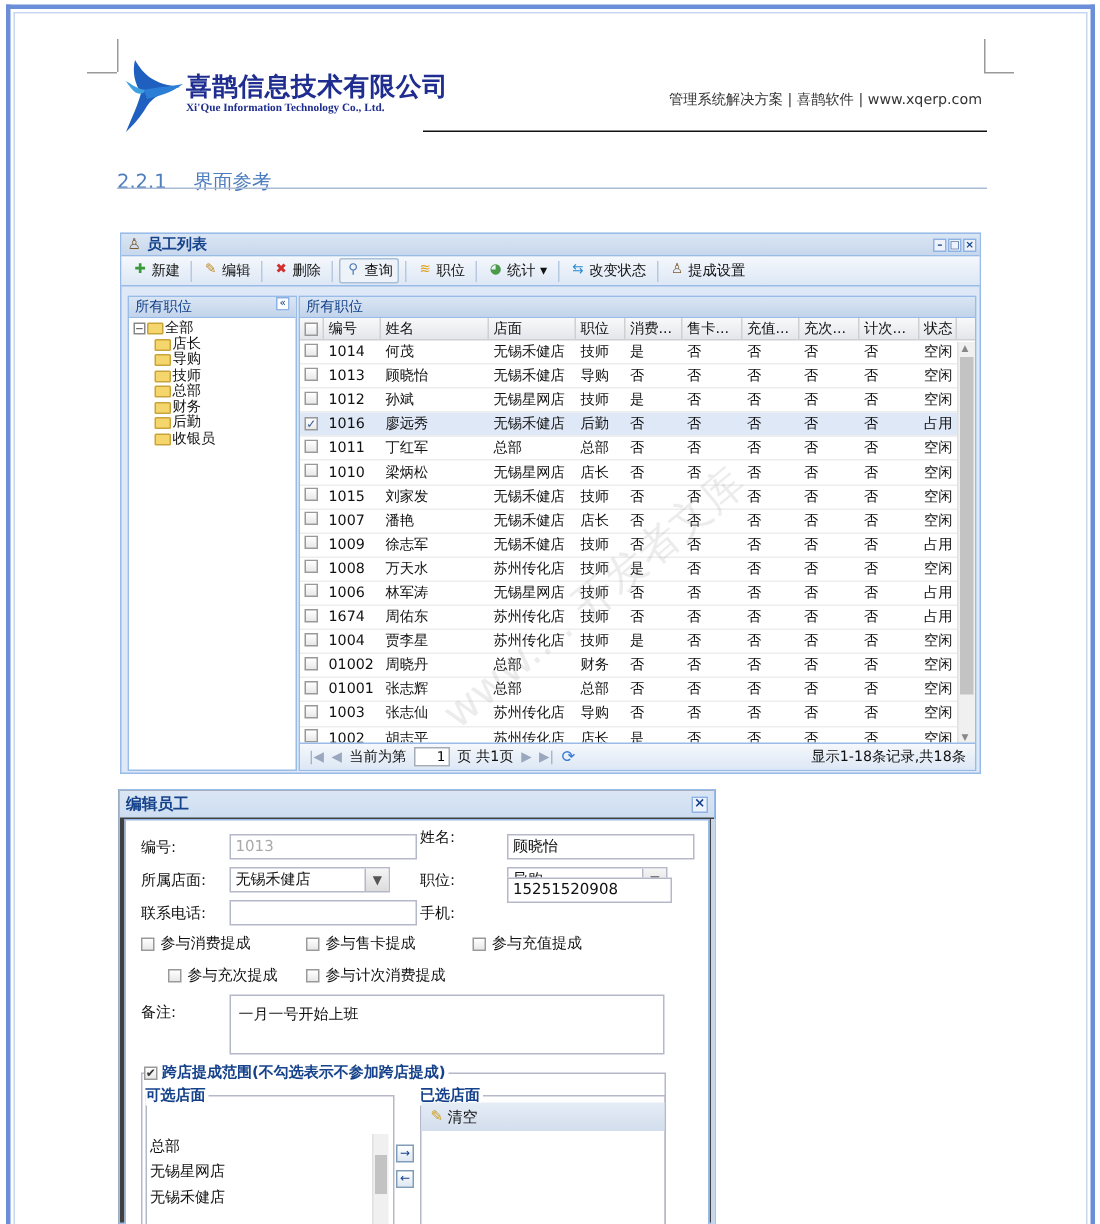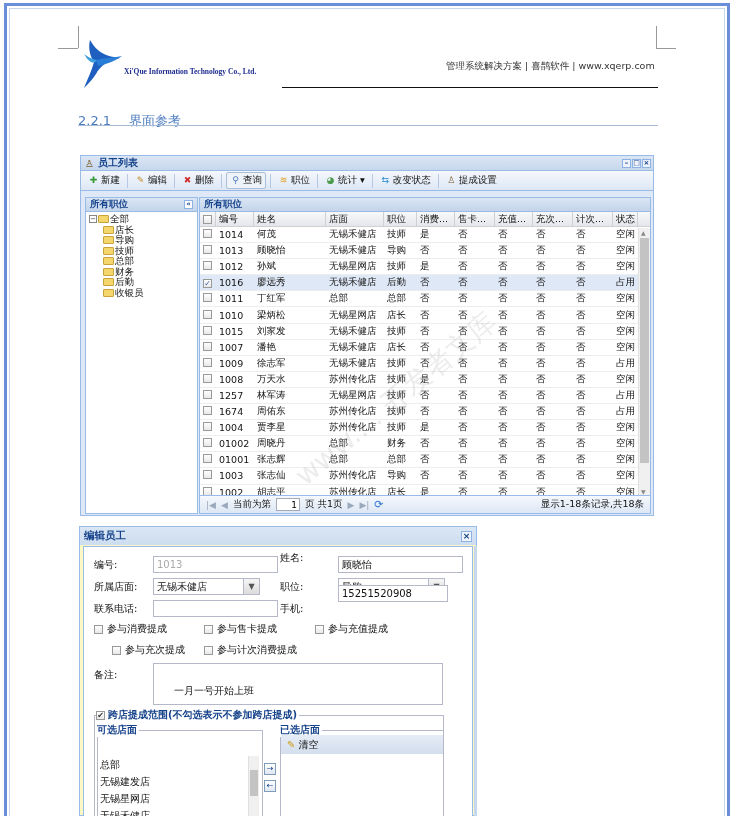--- a/index.html
+++ b/index.html
@@ -23,21 +23,21 @@
 .panel{position:absolute;left:80px;top:155px;width:574px;height:361px;border:1px solid #99bbe8;background:#dfe8f6}
 .panel-head{height:15px;background:linear-gradient(#dae6f4,#c7d7ec);border-bottom:1px solid #99bbe8;display:flex;align-items:center;padding-left:4px;font-weight:bold;color:#15428b;font-size:10px}
 .panel-head .tools{margin-left:auto;display:flex;gap:1px;padding-right:2px}
 .tool{width:9px;height:9px;border:1px solid #8db2e3;background:#eef3fb;font-size:7px;line-height:7px;text-align:center;color:#15428b}
 .toolbar{height:20px;background:linear-gradient(#f5f8fc,#dde7f5);border-bottom:1px solid #99bbe8;display:flex;align-items:center;padding-left:4px;gap:2px}
 .tb{display:flex;align-items:center;gap:2px;padding:1px 3px;font-size:9.5px;color:#111;white-space:nowrap}
 .tb.active{border:1px solid #a9bfd6;background:#eef3f9;border-radius:2px}
 .tb i{display:inline-block;width:11px;height:11px;font-style:normal;font-size:9px;line-height:11px;text-align:center}
 .sep{width:1px;height:14px;background:#b7c9e2;margin:0 2px}
 .left-pane{position:absolute;left:4px;top:41px;width:113px;height:317px;background:#fff;border:1px solid #99bbe8}
-.pane-head{height:14px;background:linear-gradient(#dae6f4,#c3d4ea);border-bottom:1px solid #99bbe8;display:flex;align-items:center;padding-left:4px;font-weight:bold;color:#15428b;font-size:9.5px}
+.pane-head{height:14px;background:linear-gradient(#dae6f4,#c3d4ea);border-bottom:1px solid #99bbe8;display:flex;align-items:flex-start;padding-left:4px;font-weight:normal;color:#15428b;font-size:9.5px}
 .pane-head .collapse{margin-left:auto;margin-right:4px;width:9px;height:9px;border:1px solid #8db2e3;background:#fff;font-size:7px;line-height:7px;text-align:center}
 .tree{padding:2px 0 0 3px;font-size:9.5px;line-height:10.5px}
 .tree-row{display:flex;align-items:center;height:10.5px;white-space:nowrap}
 .tree-row .exp{width:8px;height:8px;border:1px solid #888;font-size:7px;line-height:6px;text-align:center;margin-right:1px;color:#333}
 .folder{display:inline-block;width:11px;height:8px;background:#f5d66c;border:1px solid #c9a43a;border-radius:1px;margin-right:1px}
 .tree-child{padding-left:14px}
 .right-pane{position:absolute;left:118px;top:41px;width:452px;height:317px;background:#fff;border:1px solid #99bbe8}
 .grid-head{display:flex;height:15px;background:linear-gradient(#f9f9f9,#e3e6eb);border-bottom:1px solid #d0d0d0;font-size:9.5px;align-items:center}
 .gh{border-right:1px solid #d0d0d0;height:100%;display:flex;align-items:center;padding-left:3px;white-space:nowrap;overflow:hidden}
 .grid-body{height:268px;overflow:hidden;position:relative}
@@ -50,31 +50,31 @@
 .vscroll .thumb{position:absolute;left:1px;top:10px;width:9px;height:225px;background:#c3c3c3}
 .vscroll .up{position:absolute;top:1px;left:2px;font-size:6px;color:#888}
 .vscroll .down{position:absolute;bottom:1px;left:2px;font-size:6px;color:#888}
 .pager{position:absolute;left:0;bottom:0;width:100%;height:18px;background:linear-gradient(#f5f8fc,#dde7f5);border-top:1px solid #99bbe8;display:flex;align-items:center;font-size:9.5px;padding-left:6px;gap:5px}
 .pager .pg-btn{color:#9aa8bd;font-size:9px}
 .pager input{width:24px;height:13px;border:1px solid #a5acb5;font-size:9px;text-align:right;padding-right:2px;font-family:inherit}
 .pager .refresh{color:#3a7bd5;font-size:11px}
 .pager .info{margin-left:auto;padding-right:6px}
 
 
-.dialog{position:absolute;left:79px;top:526px;width:398px;height:290px;background:#fef9c3;border:1px solid #99bbe8}
+.dialog{position:absolute;left:79px;top:526px;width:398px;height:290px;background:#404040;border:1px solid #99bbe8}
 .dlg-head{height:18px;display:flex;align-items:center;padding-left:4px;font-weight:bold;color:#15428b;font-size:10.5px;background:linear-gradient(#dae6f4,#cdddf1)}
 .dlg-head .x{margin-left:auto;margin-right:4px;width:11px;height:11px;border:1px solid #8db2e3;background:#eef3fb;font-size:9px;line-height:9px;text-align:center;color:#15428b}
 .dlg-body{position:absolute;left:3px;top:19px;width:390px;height:271px;background:#fff;border:1px solid #99bbe8}
 .lbl{position:absolute;font-size:10px;color:#111;white-space:nowrap}
 .fld{position:absolute;height:17px;border:1px solid #b5b8c8;background:#fff;font-size:10px;padding-left:3px;line-height:15px;color:#111;white-space:nowrap;overflow:hidden}
 .fld.dis{color:#aaa}
 .combo-btn{position:absolute;right:0;top:0;width:16px;height:15px;background:linear-gradient(#f5f5f5,#dcdcdc);border-left:1px solid #b5b8c8;font-size:8px;line-height:15px;text-align:center;color:#555}
 .chk{position:absolute;display:flex;align-items:center;gap:4px;font-size:10px;white-space:nowrap}
 .chk .cb{width:9px;height:9px}
-.textarea{position:absolute;border:1px solid #b5b8c8;background:#fff;font-size:10px;padding:20px;color:#111}
+.textarea{position:absolute;border:1px solid #b5b8c8;background:#fff;font-size:10px;padding:5px;color:#111}
 .fieldset{position:absolute;border:1px solid #b5b8c8}
 .legend{position:absolute;background:#fff;padding-right:2px;font-weight:bold;color:#15428b;font-size:10px;display:flex;align-items:center;gap:3px;white-space:nowrap}
 .legend .cb{color:#333}
 .subleg{position:absolute;font-weight:bold;color:#15428b;font-size:10px;background:#fff;padding-right:2px;white-space:nowrap}
 .listbox{position:absolute;border:1px solid #b5b8c8;background:#fff;overflow:hidden}
 .search{position:absolute;border:1px solid #b5b8c8;height:16px;font-size:9.5px;color:#aaa;padding-left:3px;line-height:14px;background:#fff}
 .li{font-size:10px;height:17px;line-height:17px;padding-left:1px;white-space:nowrap}
 .arrow-btn{position:absolute;width:12px;height:12px;border:1px solid #7f9db9;background:linear-gradient(#fff,#dfe7f2);font-size:8px;line-height:10px;text-align:center;color:#15428b}
 .clear-bar{position:absolute;height:19px;background:linear-gradient(#e5ecf6,#d3deed);display:flex;align-items:center;padding-left:6px;gap:3px;font-size:10px}
 .lscroll{position:absolute;width:11px;background:#f0f0f0;border-left:1px solid #e0e0e0}
@@ -92,20 +92,21 @@
 <div class="corner-l2"></div>
 <div class="corner-r"></div>
 <div class="corner-r2"></div>
 
 <div class="logo">
   <svg width="42" height="50" viewBox="0 0 42 50" style="position:absolute;left:0;top:0">
     <path d="M8 2 C14 12 20 18 38 20 C26 22 18 28 14 36 C10 42 6 46 2 50 C6 40 10 32 12 24 C8 18 6 10 8 2 Z" fill="#1f5fbf"></path>
     <path d="M2 16 C8 20 12 22 16 22 C12 26 8 26 2 16 Z" fill="#3fa0e0"></path>
     <path d="M14 22 C22 20 30 20 40 18 C32 24 24 26 16 28 Z" fill="#2b7ed6"></path>
   </svg>
+  <div class="logo-cn">喜鹊信息技术有限公司</div>
   <div class="logo-en">Xi'Que Information Technology Co., Ltd.</div>
 </div>
 <div class="tagline">管理系统解决方案 | 喜鹊软件 | www.xqerp.com</div>
 <div class="hline"></div>
 
 <div class="sec-title"><b style="font-weight:normal">2.2.1</b><span>界面参考</span></div>
 <div class="sec-line"></div>
 
 <div class="panel">
   <div class="panel-head">
@@ -346,21 +347,21 @@
           <div class="gc c4">技师</div>
           <div class="gc c5">是</div>
           <div class="gc c6">否</div>
           <div class="gc c7">否</div>
           <div class="gc c8">否</div>
           <div class="gc c9">否</div>
           <div class="gc c10">空闲</div>
         </div>
         <div class="gr">
           <div class="gc c0"><span class="cb"></span></div>
-          <div class="gc c1">1257</div>
+          <div class="gc c1">1006</div>
           <div class="gc c2">林军涛</div>
           <div class="gc c3">无锡星网店</div>
           <div class="gc c4">技师</div>
           <div class="gc c5">否</div>
           <div class="gc c6">否</div>
           <div class="gc c7">否</div>
           <div class="gc c8">否</div>
           <div class="gc c9">否</div>
           <div class="gc c10">占用</div>
         </div>
@@ -512,21 +513,20 @@
     <div class="fieldset" style="left:10px;top:168px;width:350px;height:110px"></div>
     <div class="legend" style="left:12px;top:161px">
         <span class="cb">✔</span>
         <span>跨店提成范围(不勾选表示不参加跨店提成)</span>
       </div>
 
     <div class="fieldset" style="left:13px;top:183px;width:166px;height:100px"></div>
     <div class="subleg" style="left:13px;top:176px">可选店面</div>
     <div class="listbox" style="left:15px;top:209px;width:160px;height:70px;border:none">
       <div class="li">总部</div>
-      <div class="li">无锡建发店</div>
       <div class="li">无锡星网店</div>
       <div class="li">无锡禾健店</div>
     </div>
     <div class="lscroll" style="left:164px;top:209px;height:70px">
         <div class="thumb"></div>
       </div>
 
     <div class="arrow-btn" style="left:180px;top:216px">→</div>
     <div class="arrow-btn" style="left:180px;top:233px">←</div>
 

